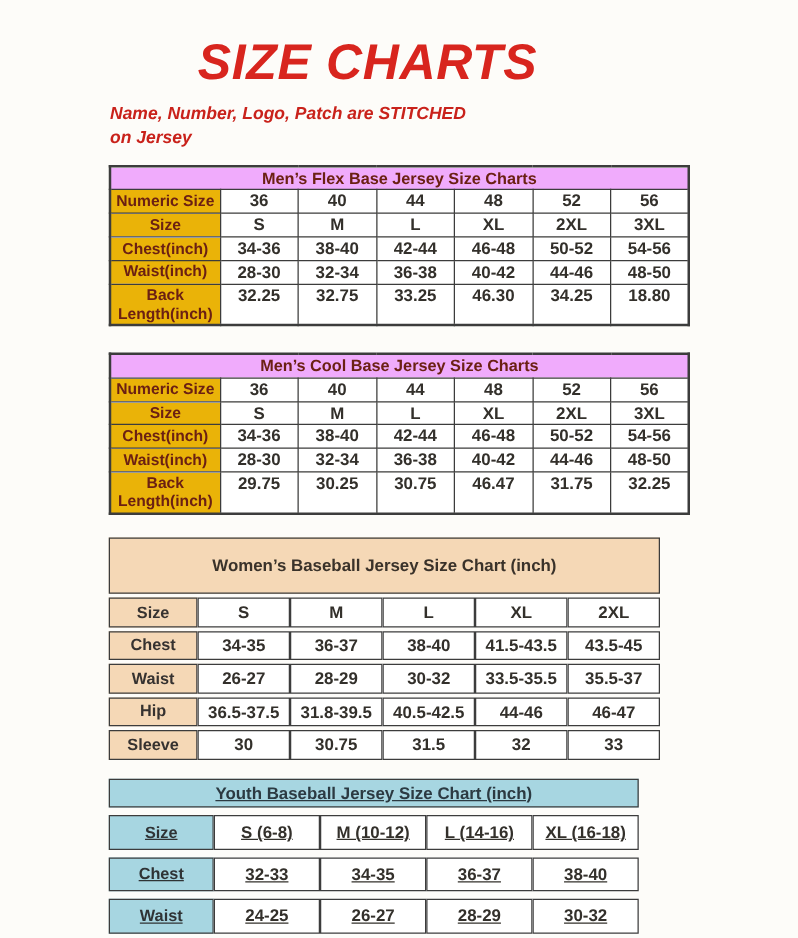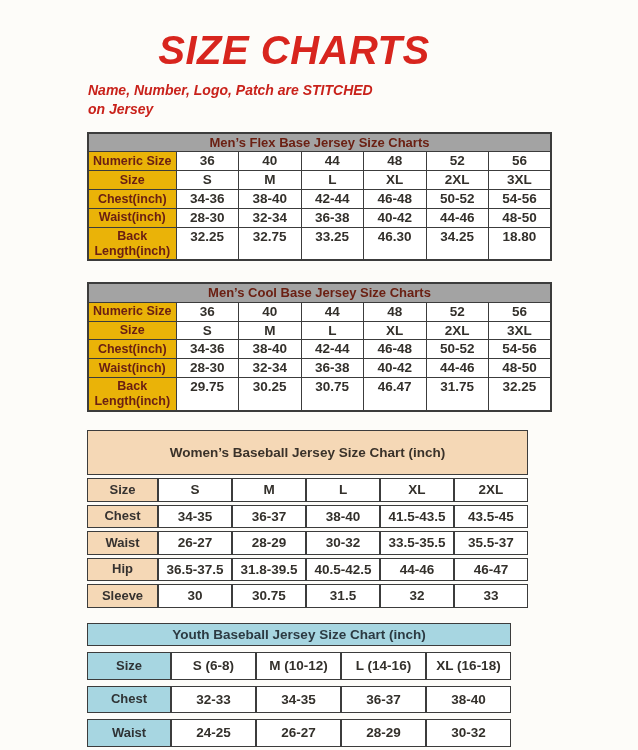--- a/index.html
+++ b/index.html
@@ -11,37 +11,37 @@
   .subtitle{margin:8px 0 0 88px;width:470px;
     font-size:14px;font-weight:bold;font-style:italic;color:#c9221b;
     white-space:pre-line;line-height:1.35;}
 
   table{table-layout:fixed;margin-left:87px;font-weight:bold;}
   th,td{text-align:center;overflow:hidden;}
 
   
   .t-mens{width:465px;border-collapse:collapse;border:2px solid #3c3c3c;margin-top:13px;}
   .t-mens th,.t-mens td{border:1px solid #3c3c3c;padding:1px 1px;line-height:1.18;}
-  .t-mens .title-cell{background:#a3a3a3;color:#6b2013;font-size:13px;padding:1px;}
+  .t-mens .title-cell{background:#f0abfc;color:#6b2013;font-size:13px;padding:1px;}
   .t-mens td.label-cell{background:#eab308;color:#6b2013;font-size:12.5px;margin-left:31px;}
   .t-mens td.data-cell{background:#ffffff;color:#33302b;font-size:13.5px;vertical-align:top;}
   .t-mens .c-label{width:88px;}
   .t-mens2{margin-top:21px;}
 
   
   .t-womens{width:441px;border-collapse:separate;border-spacing:0 3px;margin-top:15px;}
   .t-womens th,.t-womens td{border:1px solid #3c3c3c;padding:3px 1px;line-height:1.15;}
   .t-womens .title-cell{background:#f5d8b6;color:#3a322a;font-size:13.5px;padding:14px;}
   .t-womens td.label-cell{background:#f5d8b6;color:#363230;font-size:13px;}
   .t-womens td.data-cell{background:#ffffff;color:#33302b;font-size:13.5px;}
   .t-womens .c-label{width:71px;}
 
   
   .t-youth{width:424px;border-collapse:separate;border-spacing:0 6px;margin-top:6px;}
-  .t-youth th,.t-youth td{border:1px solid #3c3c3c;padding:5px 1px;line-height:1.15;}
+  .t-youth th,.t-youth td{border:1px solid #3c3c3c;padding:5px 1px;line-height:1.15;text-decoration:underline;}
   .t-youth .title-cell{background:#a7d6e1;color:#2c3a42;font-size:13.5px;padding:3px;}
   .t-youth td.label-cell{background:#a7d6e1;color:#2f3335;font-size:13px;}
   .t-youth td.data-cell{background:#ffffff;color:#33302b;font-size:13.5px;}
   .t-youth .c-label{width:84px;}
 </style>
 </head>
 <body>
 
 <div class="page">
 

